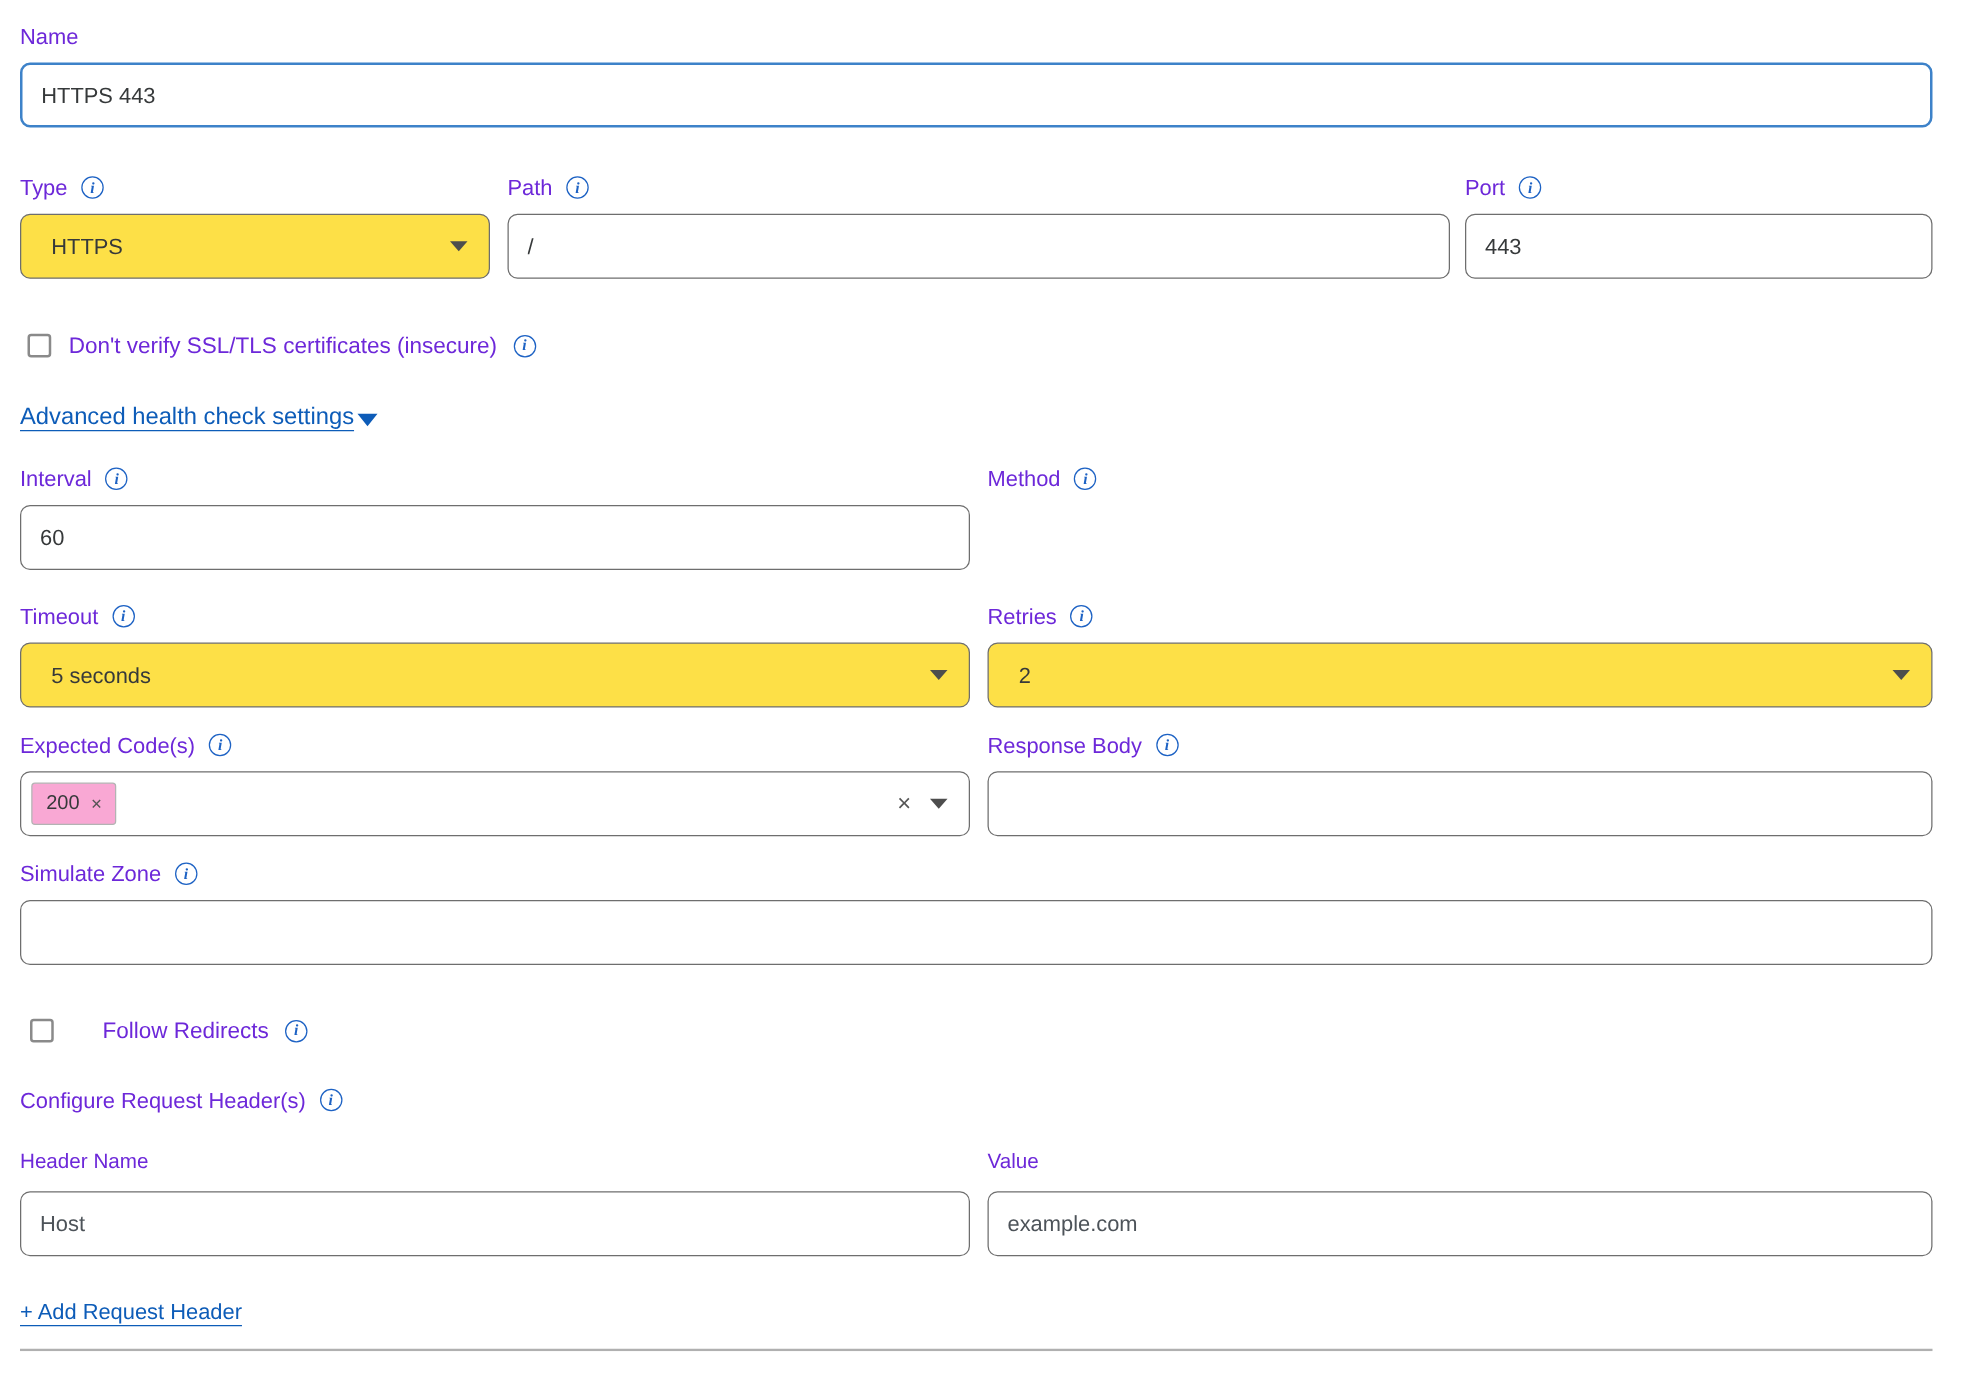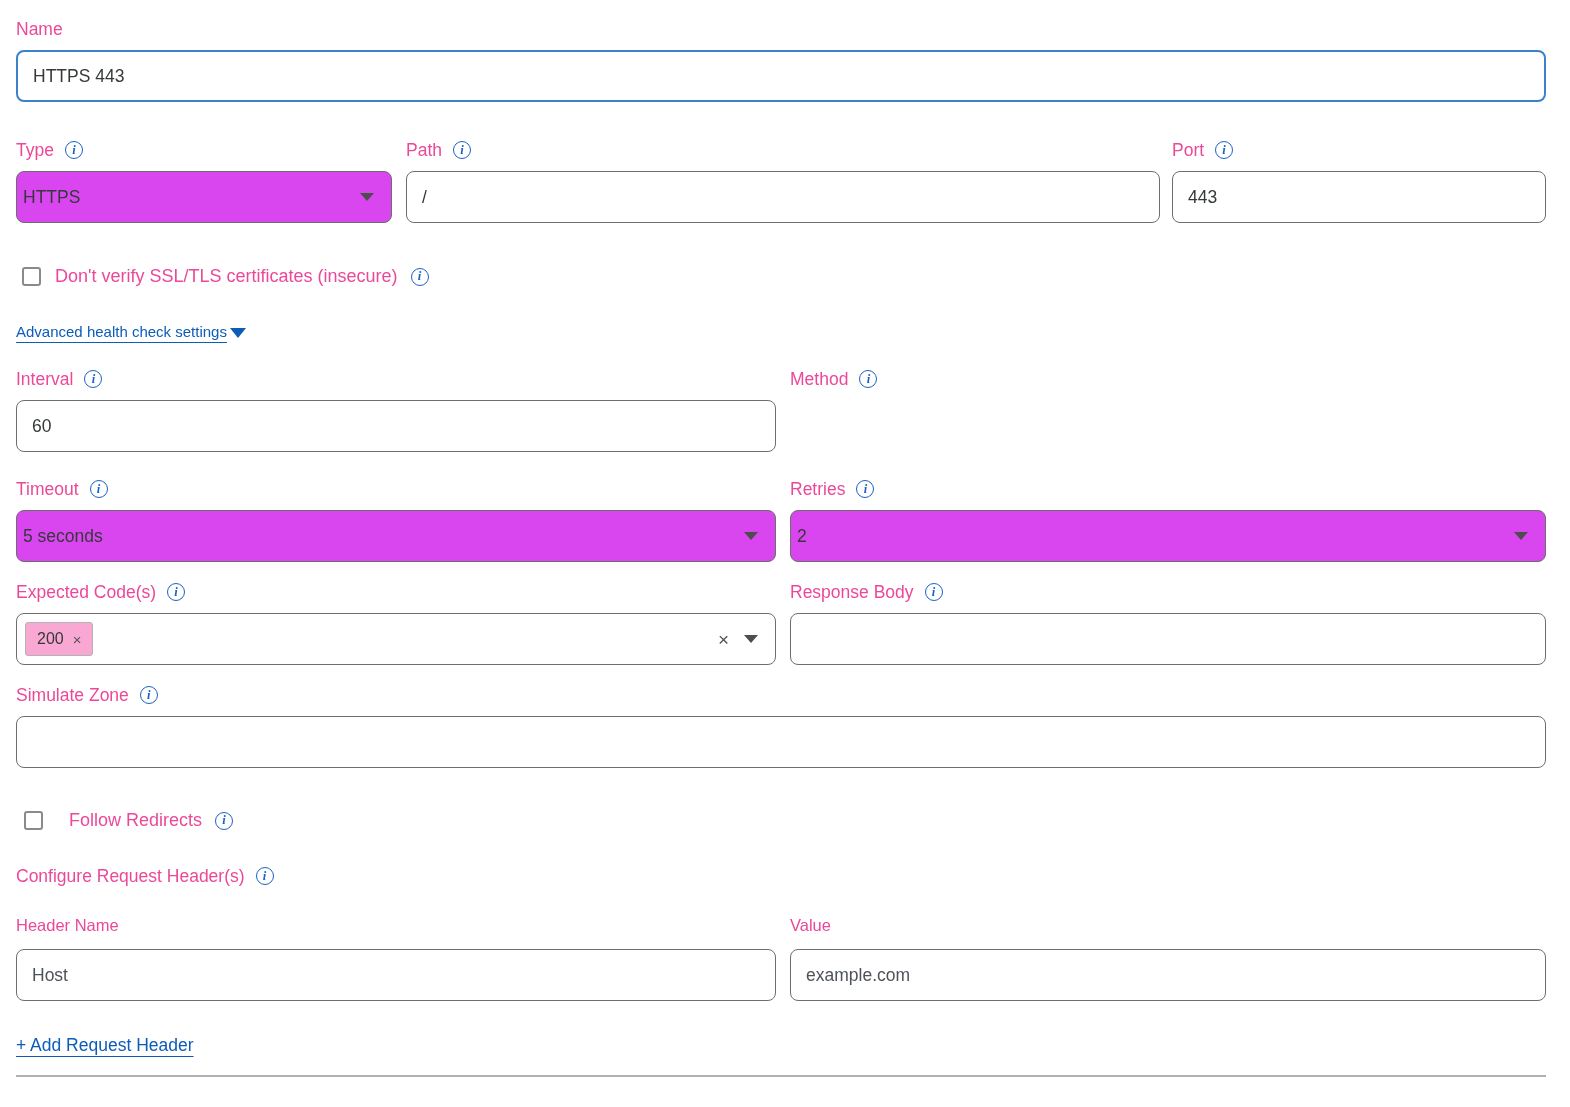--- a/index.html
+++ b/index.html
@@ -7,21 +7,21 @@
   body {
     font-family: "Liberation Sans", sans-serif;
     color: #36393a;
     width: 1570px;
   }
   .container { width: 1530px; margin-left: 16px; padding-top: 18px; }
 
   .label-row { display: flex; align-items: center; height: 22px; }
   .label {
     font-size: 17.5px;
-    color: #ec4899;
+    color: #6d28d9;
     white-space: nowrap;
   }
   .info-icon {
     width: 18px; height: 18px;
     border: 1.6px solid #1d62c4;
     border-radius: 50%;
     color: #1d62c4;
     display: inline-flex; align-items: center; justify-content: center;
     font-family: "Liberation Serif", serif;
     font-style: italic; font-weight: bold;
@@ -45,23 +45,23 @@
     outline: none;
   }
   input.text::placeholder { color: #4d5359; opacity: 1; }
   input.text.focused { border: 2px solid #3d82c9; }
 
   .select {
     position: relative;
     height: 52px;
     border: 1.5px solid #6e6e6e;
     border-radius: 8px;
-    background: #d946ef;
+    background: #fde047;
     display: flex; align-items: center;
-    padding: 0 44px 0 6px;
+    padding: 0 44px 0 24px;
     font-size: 17.5px;
     color: #36393a;
     cursor: pointer;
   }
   .caret {
     position: absolute; right: 17px; top: 50%;
     transform: translateY(-50%);
     width: 0; height: 0;
     border-left: 7px solid transparent;
     border-right: 7px solid transparent;
@@ -83,21 +83,21 @@
     border-radius: 3px;
     background: #fff;
     flex: none;
     cursor: pointer;
   }
   .check-row { display: flex; align-items: center; }
   .check-row .label { font-size: 18px; }
 
   .link {
     color: #0d5cb8;
-    font-size: 15px;
+    font-size: 19px;
     text-decoration: underline;
     text-underline-offset: 5px;
     cursor: pointer;
     display: inline-flex; align-items: center;
   }
   .link-caret {
     width: 0; height: 0;
     border-left: 8px solid transparent;
     border-right: 8px solid transparent;
     border-top: 10px solid #0d5cb8;
@@ -256,21 +256,21 @@
   <div style="margin-top:19px;">
     <div class="label-row mb10">
       <span class="label">Simulate Zone</span>
       <span class="info-icon">i</span>
     </div>
     <input class="text" type="text" value="" style="">
   </div>
 
   <div class="check-row" style="margin-top:42px;">
     <span class="checkbox" style="margin-left:8px;"></span>
-    <span class="label" style="margin-left:26px;">Follow Redirects</span>
+    <span class="label" style="margin-left:39px;">Follow Redirects</span>
     <span class="info-icon" style="margin-left:13px;">i</span>
   </div>
 
   <div class="label-row" style="margin-top:34px;">
     <span class="label">Configure Request Header(s)</span>
     <span class="info-icon">i</span>
   </div>
 
   <div class="cols" style="margin-top:27px;">
     <div class="col-l">

